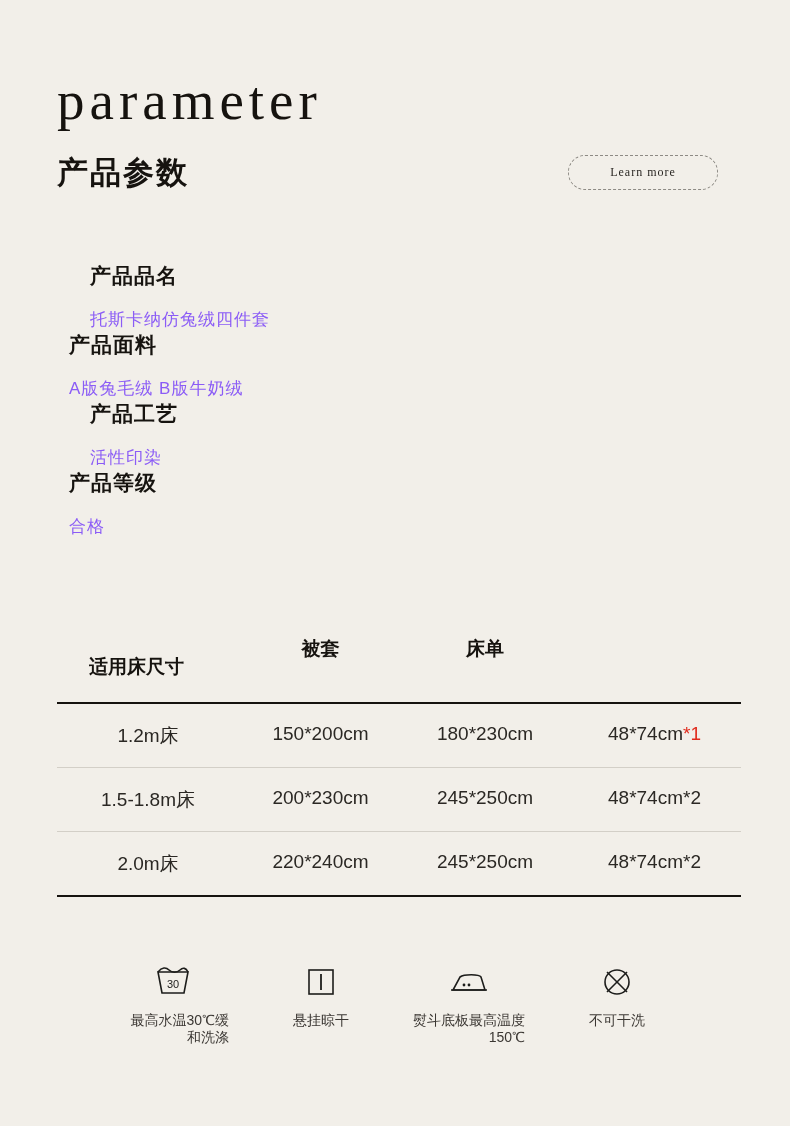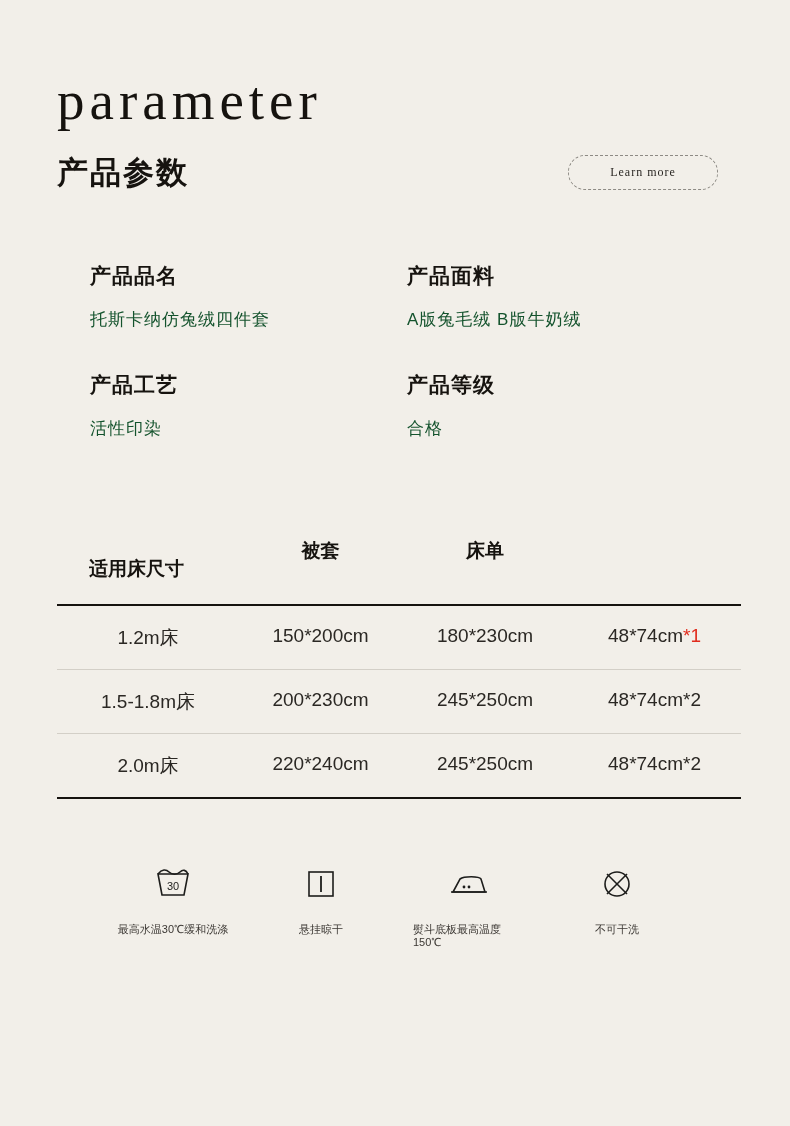--- a/index.html
+++ b/index.html
@@ -59,35 +59,34 @@
     letter-spacing: 1px;
     color: #2a2723;
     background: transparent;
     cursor: pointer;
   }
 
   
   .specs {
     margin-top: 68px;
     display: grid;
-    grid-template-columns: 1fr 1fr;
-    row-gap: 40px;
+    grid-template-columns: 1fr;
   }
   .spec-col-left { padding-left: 33px; }
   .spec-col-right { padding-left: 12px; }
   .spec-label {
     font-size: 21px;
     font-weight: bold;
     letter-spacing: 1px;
     color: #16130f;
     margin-bottom: 18px;
   }
   .spec-value {
     font-size: 17px;
-    color: #14532d;
+    color: #8b5cf6;
     letter-spacing: 1px;
   }
 
   
   .table {
     margin-top: 98px;
     width: 684px;
     margin-left: 0;
   }
   .table-row {
@@ -137,24 +136,24 @@
     flex-direction: column;
     align-items: center;
   }
   .care-glyph {
     height: 44px;
     display: flex;
     align-items: center;
     justify-content: center;
   }
   .care-text {
-    margin-top: 18px;
-    font-size: 11px;
+    margin-top: 9px;
+    font-size: 14px;
     color: #3b3733;
-    text-align: left;
+    text-align: right;
     letter-spacing: 0px;
     line-height: 1.2;
   }
 </style>
 </head>
 <body>
 
 <div class="page">
 
   <div class="header">

